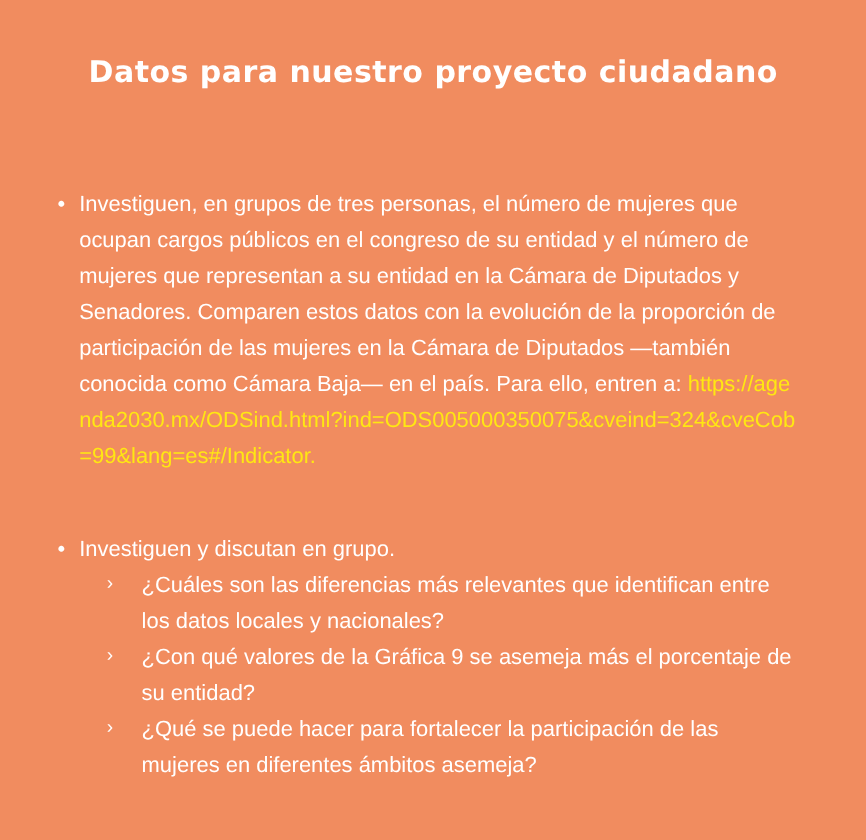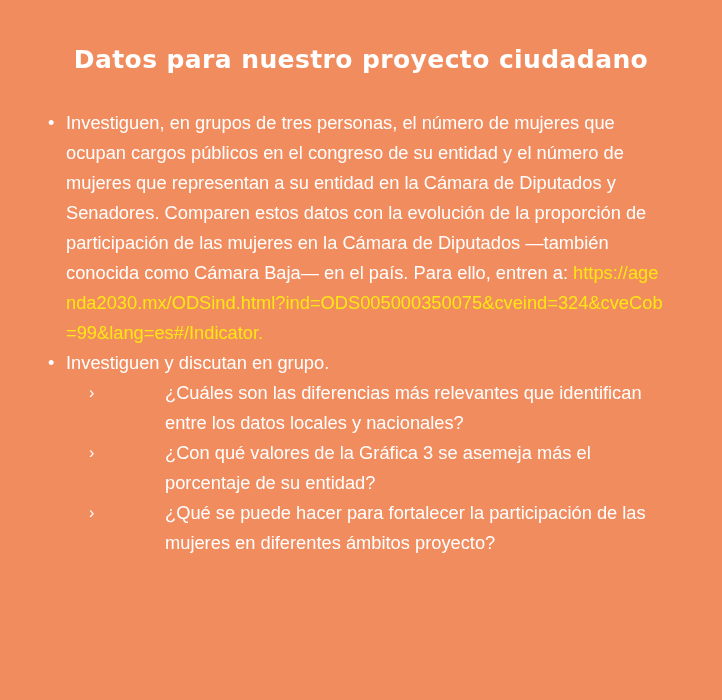--- a/index.html
+++ b/index.html
@@ -59,20 +59,21 @@
     position: absolute;
     left: 0;
     top: 0;
     width: 12px;
     color: #FFFFFF;
     font-size: 18.3px;
     line-height: 30px;
   }
   .bullet-item .content {
     display: block;
+    margin-top: 47px;
   }
 
   
   .sub-list {
     margin: 0;
     padding: 0;
   }
   .sub-item {
     position: relative;
     padding-left: 70px;
@@ -81,21 +82,20 @@
   .sub-item .marker {
     position: absolute;
     left: 41px;
     top: 0;
     color: #FFFFFF;
     font-size: 16px;
     line-height: 30px;
   }
   .sub-item .content {
     display: block;
-    margin-left: 47px;
   }
 
   .plain-para {
     margin: 0;
     padding-left: 0;
   }
 
   a.link, .link {
     color: #FFE712;
     text-decoration: none;
@@ -121,23 +121,23 @@
       <span class="content">Investiguen y discutan en grupo.</span>
     </div>
 
     <div class="sub-list">
       <div class="sub-item">
         <span class="marker">›</span>
         <span class="content">¿Cuáles son las diferencias más relevantes que identifican entre los datos locales y nacionales?</span>
       </div>
       <div class="sub-item">
         <span class="marker">›</span>
-        <span class="content">¿Con qué valores de la Gráfica 3 se asemeja más el porcentaje de su entidad?</span>
+        <span class="content">¿Con qué valores de la Gráfica 9 se asemeja más el porcentaje de su entidad?</span>
       </div>
       <div class="sub-item">
         <span class="marker">›</span>
-        <span class="content">¿Qué se puede hacer para fortalecer la participación de las mujeres en diferentes ámbitos proyecto?</span>
+        <span class="content">¿Qué se puede hacer para fortalecer la participación de las mujeres en diferentes ámbitos asemeja?</span>
       </div>
     </div>
 
 
   </div>
 </div>
 
 </body></html>

